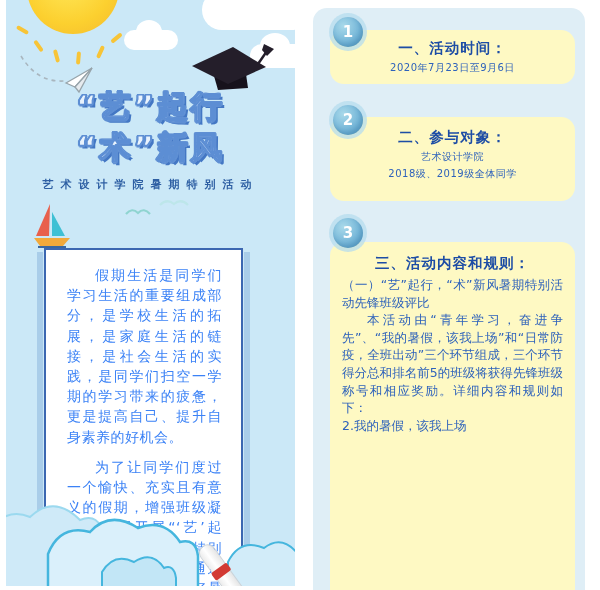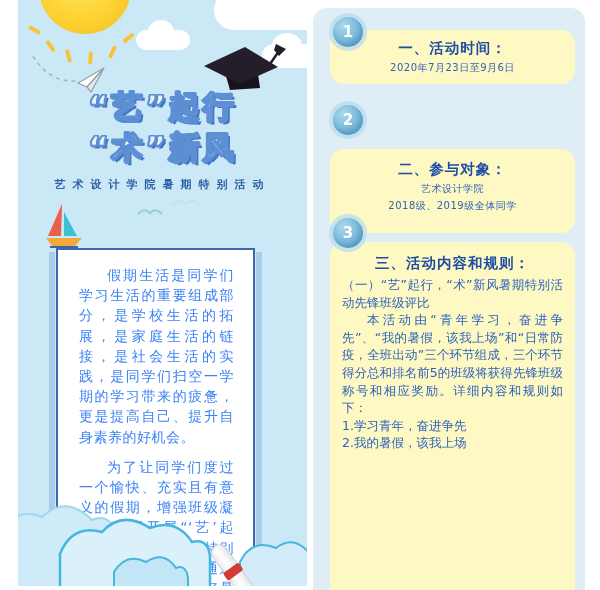--- a/index.html
+++ b/index.html
@@ -1,20 +1,20 @@
 <!DOCTYPE html>
 <html><head>
 <meta charset="utf-8">
 <style>
   html,body{margin:0;padding:0;background:#ffffff;}
   .page{position:relative;width:600px;height:590px;overflow:hidden;background:#ffffff;
         font-family:"DejaVu Sans","Liberation Sans",sans-serif;}
 
   
-  .left-panel{position:absolute;left:18px;top:0;width:289px;height:586px;
+  .left-panel{position:absolute;left:6px;top:0;width:289px;height:586px;
               background:#cbe8f7;overflow:hidden;}
 
   .sun{position:absolute;left:21px;top:-58px;width:92px;height:92px;border-radius:50%;
        background:radial-gradient(circle at 45% 40%,#ffe95c,#fcd02f 60%,#f4bb2e 95%);}
   .ray{position:absolute;width:13px;height:4px;border-radius:3px;background:#f7c437;}
   .ray1{left:26px;top:44px;transform:rotate(55deg);}
   .ray2{left:44px;top:54px;transform:rotate(75deg);}
   .ray3{left:66px;top:56px;transform:rotate(95deg);}
   .ray4{left:88px;top:50px;transform:rotate(115deg);}
   .ray5{left:104px;top:36px;transform:rotate(140deg);}
@@ -57,21 +57,21 @@
       border:1px solid #cdd3d8;border-radius:8px;}
   .diploma::after{content:"";position:absolute;left:-2px;right:-2px;top:26px;height:9px;
       background:#d23a33;border-radius:2px;}
 
   
   .right-panel{position:absolute;left:313px;top:8px;width:272px;height:582px;
       background:#dfeef6;border-radius:14px 14px 0 0;}
   .card{position:absolute;left:17px;right:10px;background:#fef9c3;border-radius:14px;
       box-sizing:border-box;}
   .card1{top:22px;height:54px;padding-top:9px;}
-  .card2{top:109px;height:84px;padding-top:11px;margin-top:32px;}
+  .card2{top:109px;height:84px;padding-top:11px;}
   .card3{top:234px;bottom:-16px;padding:12px 12px 0 12px;}
   .badge{position:absolute;left:20px;width:30px;height:30px;border-radius:50%;z-index:4;
       background:radial-gradient(circle at 35% 30%,#a9d9ea,#64abd2 75%,#5a9fc8);
       box-shadow:0 0 0 4px rgba(182,220,238,0.75),inset -2px -3px 4px rgba(70,130,170,0.45);
       color:#ffffff;font-weight:bold;font-size:15px;line-height:30px;text-align:center;}
   .badge1{top:9px;} .badge2{top:97px;} .badge3{top:210px;}
   .card-heading{margin:0;text-align:center;font-size:14.5px;font-weight:bold;
       color:#1d4da5;letter-spacing:1px;}
   .card-line{margin:3px 0 0 0;text-align:center;font-size:10px;color:#2e62bb;letter-spacing:0.5px;}
   .card3 .card-heading{margin-bottom:3px;}
@@ -157,19 +157,18 @@
       <p class="card-line">艺术设计学院</p>
       <p class="card-line">2018级、2019级全体同学</p>
     </div>
 
     <div class="badge badge3">3</div>
     <div class="card card3">
       <h2 class="card-heading">三、活动内容和规则：</h2>
       <div class="card-body">
         <p>（一）“艺”起行，“术”新风暑期特别活动先锋班级评比</p>
         <p class="indent">本活动由“青年学习，奋进争先”、“我的暑假，该我上场”和“日常防疫，全班出动”三个环节组成，三个环节得分总和排名前5的班级将获得先锋班级称号和相应奖励。详细内容和规则如下：</p>
-        <p>1.学习青年，奋进争先</p>
         <p>2.我的暑假，该我上场</p>
 
       </div>
     </div>
   </section>
 </div>
 
 </body></html>

